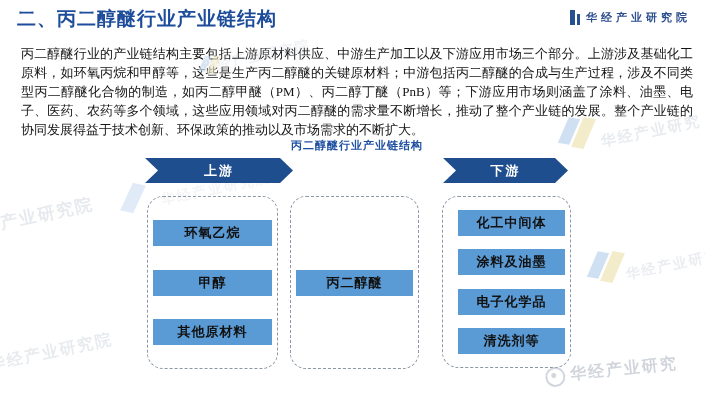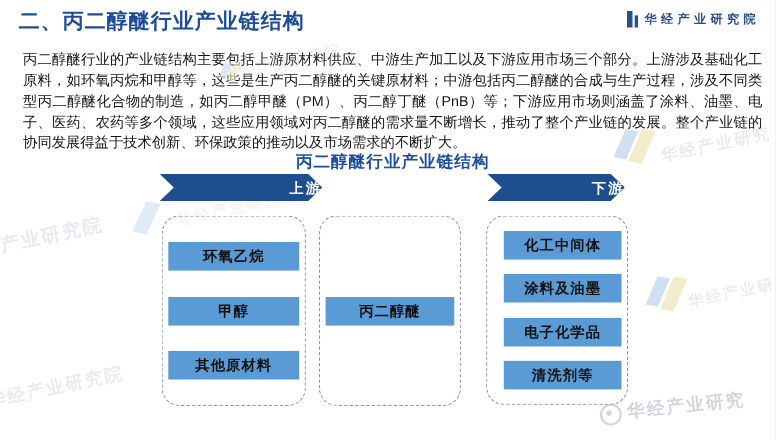--- a/index.html
+++ b/index.html
@@ -1,19 +1,19 @@
 <!DOCTYPE html>
 <html><head>
 <meta charset="utf-8">
 <style>
   html,body{margin:0;padding:0;background:#e8e8e8;}
   .page{
     position:relative;width:705px;height:400px;background:#ffffff;
     overflow:hidden;margin:0 auto;
-    font-family:Liberation Sans, sans-serif;
+    font-family:Liberation Serif, serif;
     --accent-dark:#1F4E8E;--box-blue:#5B9BD5;--title-blue:#1D4C9B;--wm:#AEB8C6;
   }
   
   .page-title{
     position:absolute;left:17px;top:6px;margin:0;
     font-size:19px;font-weight:bold;color:var(--title-blue);letter-spacing:1px;
   }
   .brand{position:absolute;right:14px;top:10px;display:flex;align-items:center;gap:6px;}
   .brand-mark{display:flex;align-items:flex-end;gap:2px;}
   .brand-mark i{display:block;background:#27508F;}
@@ -21,26 +21,26 @@
   .brand-mark i.b2{width:3px;height:11px;}
   .brand-text{font-size:11px;font-weight:bold;color:#2C4D8E;letter-spacing:4px;}
   
   .intro{
     position:absolute;left:17px;top:40px;width:672px;margin:4px;
     font-size:13px;line-height:19px;color:#141414;text-align:justify;font-weight:500;
   }
   
   .diagram-title{
     position:absolute;left:145px;top:138px;width:424px;text-align:center;
-    font-size:15px;font-weight:bold;color:#1E4FA1;letter-spacing:1px;
+    font-size:11px;font-weight:bold;color:#1E4FA1;letter-spacing:1px;
   }
   .chevron{
     position:absolute;top:158px;height:25px;background:var(--accent-dark);
     clip-path:polygon(0 0,calc(100% - 13px) 0,100% 50%,calc(100% - 13px) 100%,0 100%,13px 50%);
-    display:flex;align-items:center;justify-content:flex-end;
+    display:flex;align-items:center;justify-content:center;
   }
   .chevron .stage{color:#ffffff;font-size:13px;font-weight:bold;letter-spacing:2px;}
   .chev0{left:145px;width:148px;}
   .chev1{left:296px;width:144px;}
   .chev2{left:443px;width:125px;}
   .cont{
     position:absolute;border:1px dashed #8C97A6;border-radius:16px;
     display:flex;flex-direction:column;align-items:center;justify-content:space-evenly;
     background:transparent;
   }

